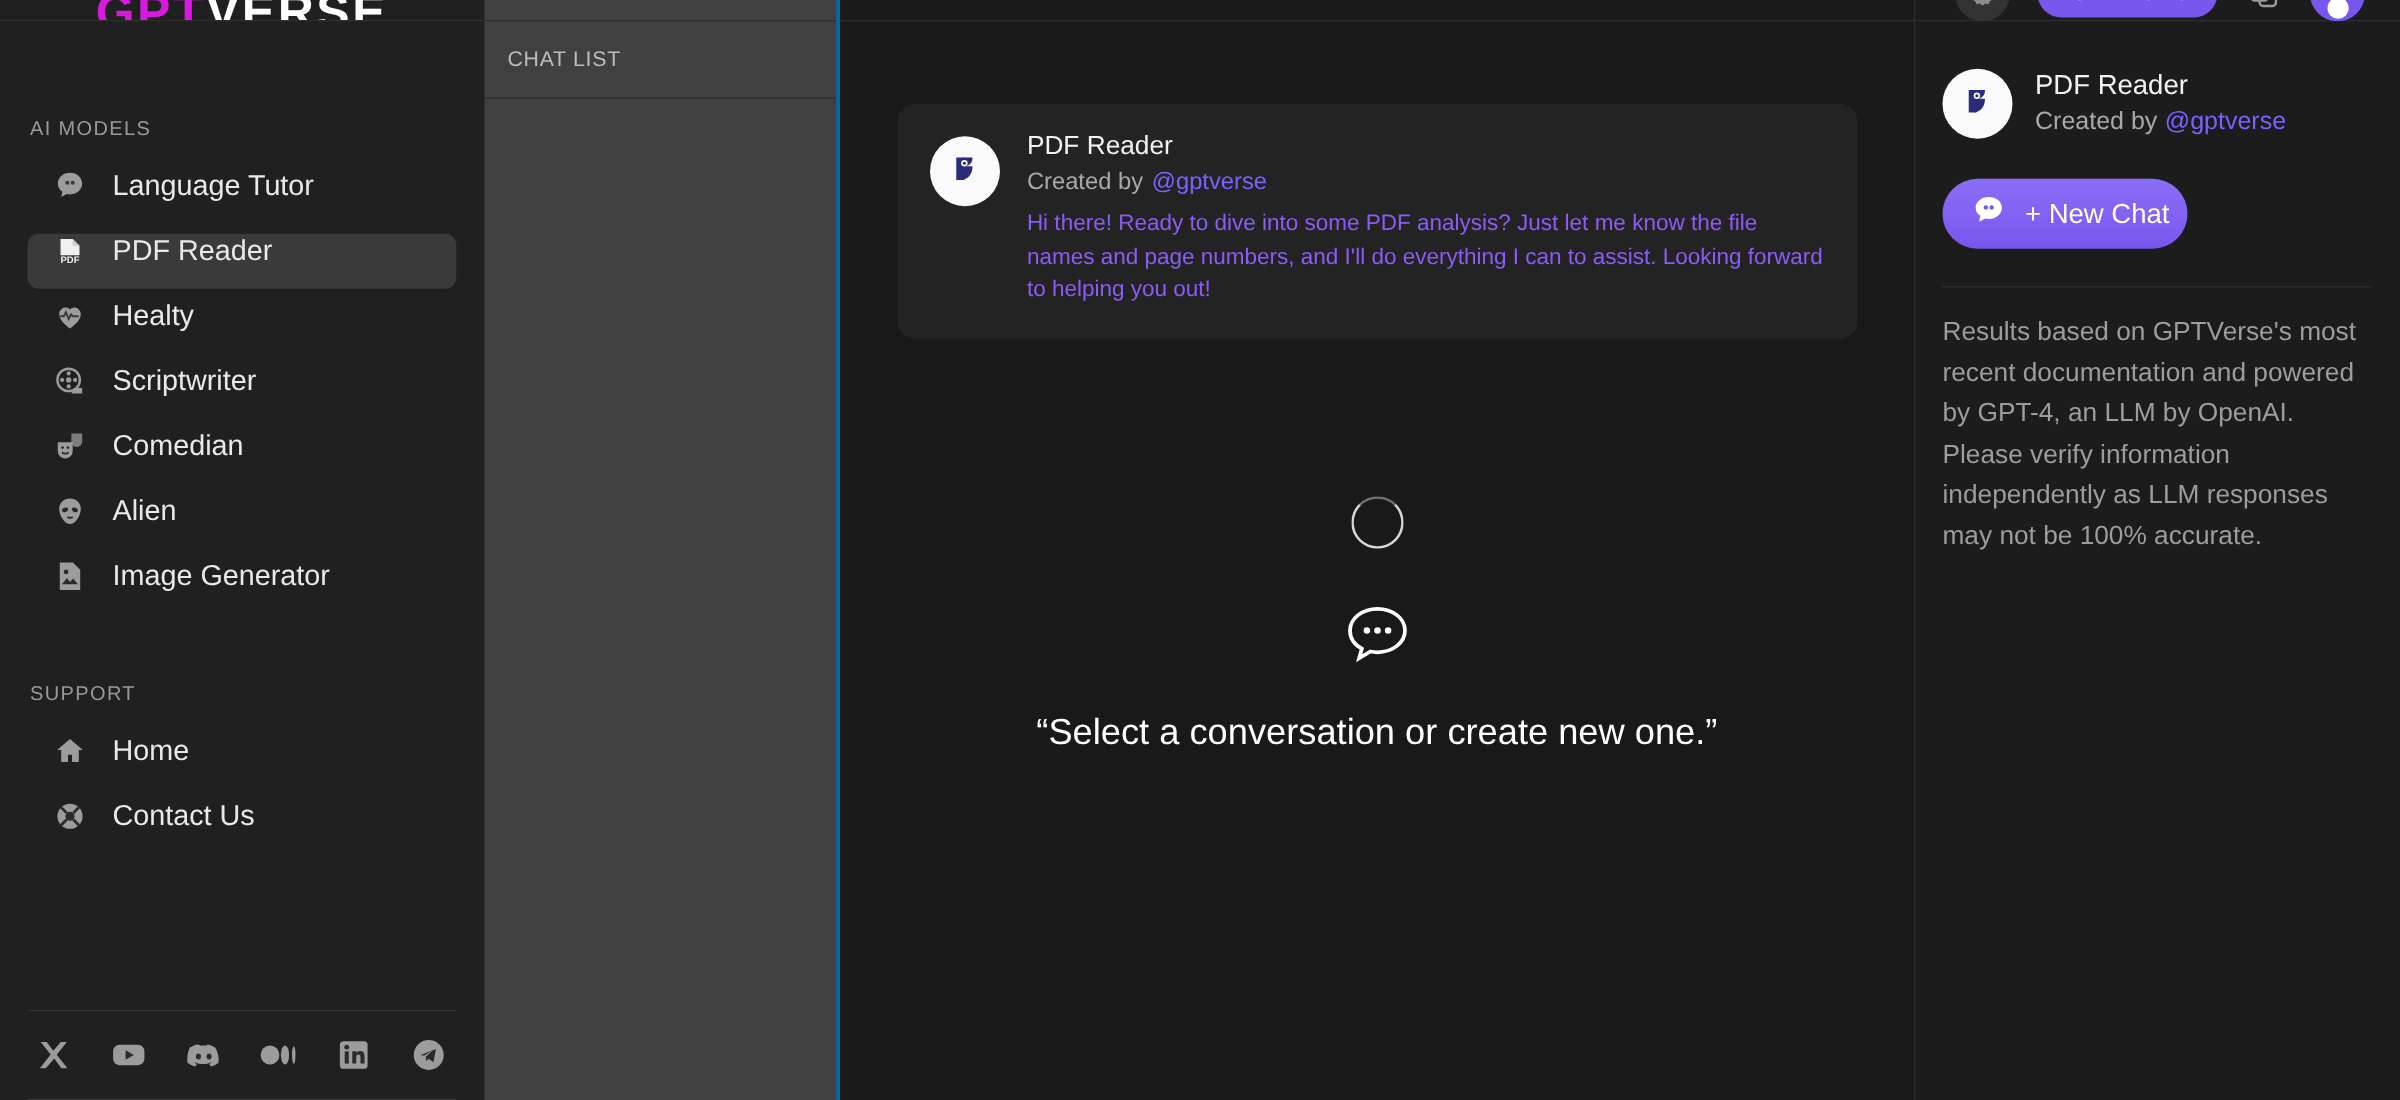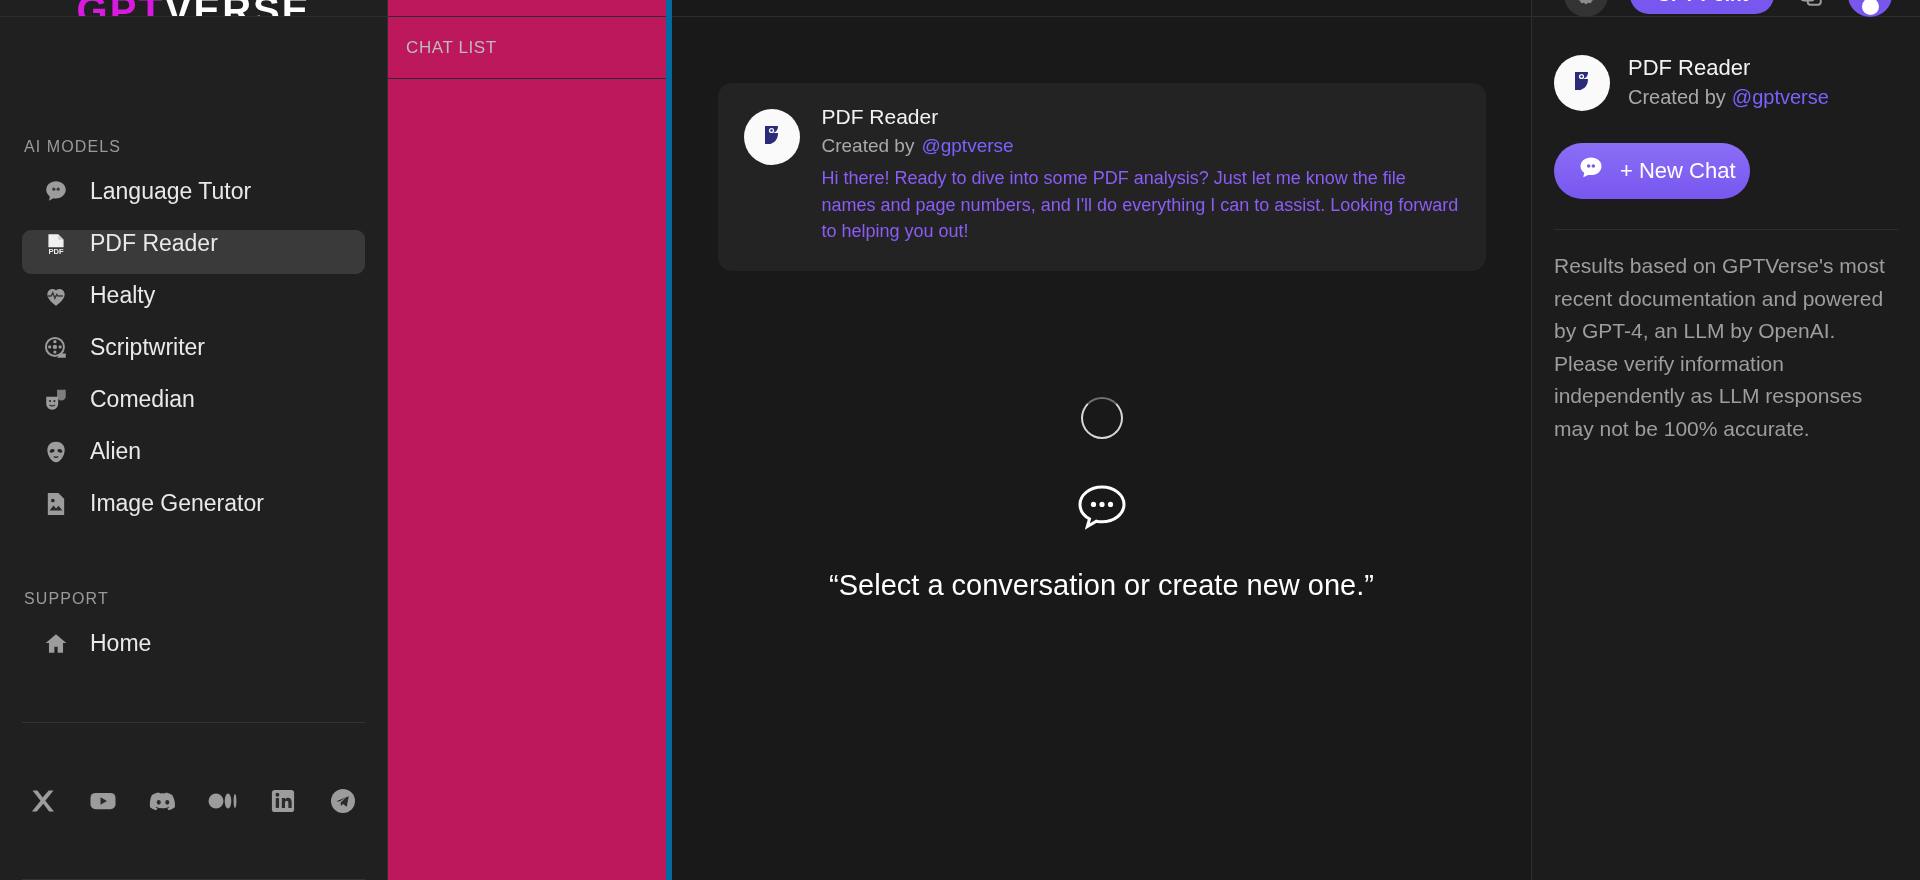--- a/index.html
+++ b/index.html
@@ -12,21 +12,20 @@
   .app { display: flex; width: 1920px; height: 880px; position: relative; }
 
   
   .sidebar {
     width: 388px; height: 880px;
     background: #202020;
     border-right: 1px solid #2e2e2e;
     display: flex; flex-direction: column;
     position: relative;
     flex: 0 0 388px;
-    gap: 43px;
   }
   .logo-bar {
     height: 17px;
     border-bottom: 1px solid #2e2e2e;
     display: flex; align-items: flex-end; justify-content: center;
     overflow: hidden;
     position: relative;
   }
   .logo {
     font-size: 40px; font-weight: 700; letter-spacing: 2px;
@@ -67,22 +66,22 @@
   .socials {
     display: flex; align-items: center; gap: 26px;
     padding: 18px 26px;
   }
   .socials .s { width: 34px; height: 34px; display:flex; align-items:center; justify-content:center; cursor:pointer;}
   .socials svg { display:block; }
 
   
   .chatlist {
     width: 284px; flex: 0 0 284px;
-    background: #be185d;
-    border-right: 6px solid #0369a1;
+    background: #404040;
+    border-right: 3px solid #0369a1;
     display: flex; flex-direction: column;
   }
   .chatlist-head {
     height: 17px;
     border-bottom: 1px solid #2e2e2e;
   }
   .chatlist-title-wrap {
     height: 62px;
     border-bottom: 1px solid #2b2b2b;
     display: flex; align-items: center;

